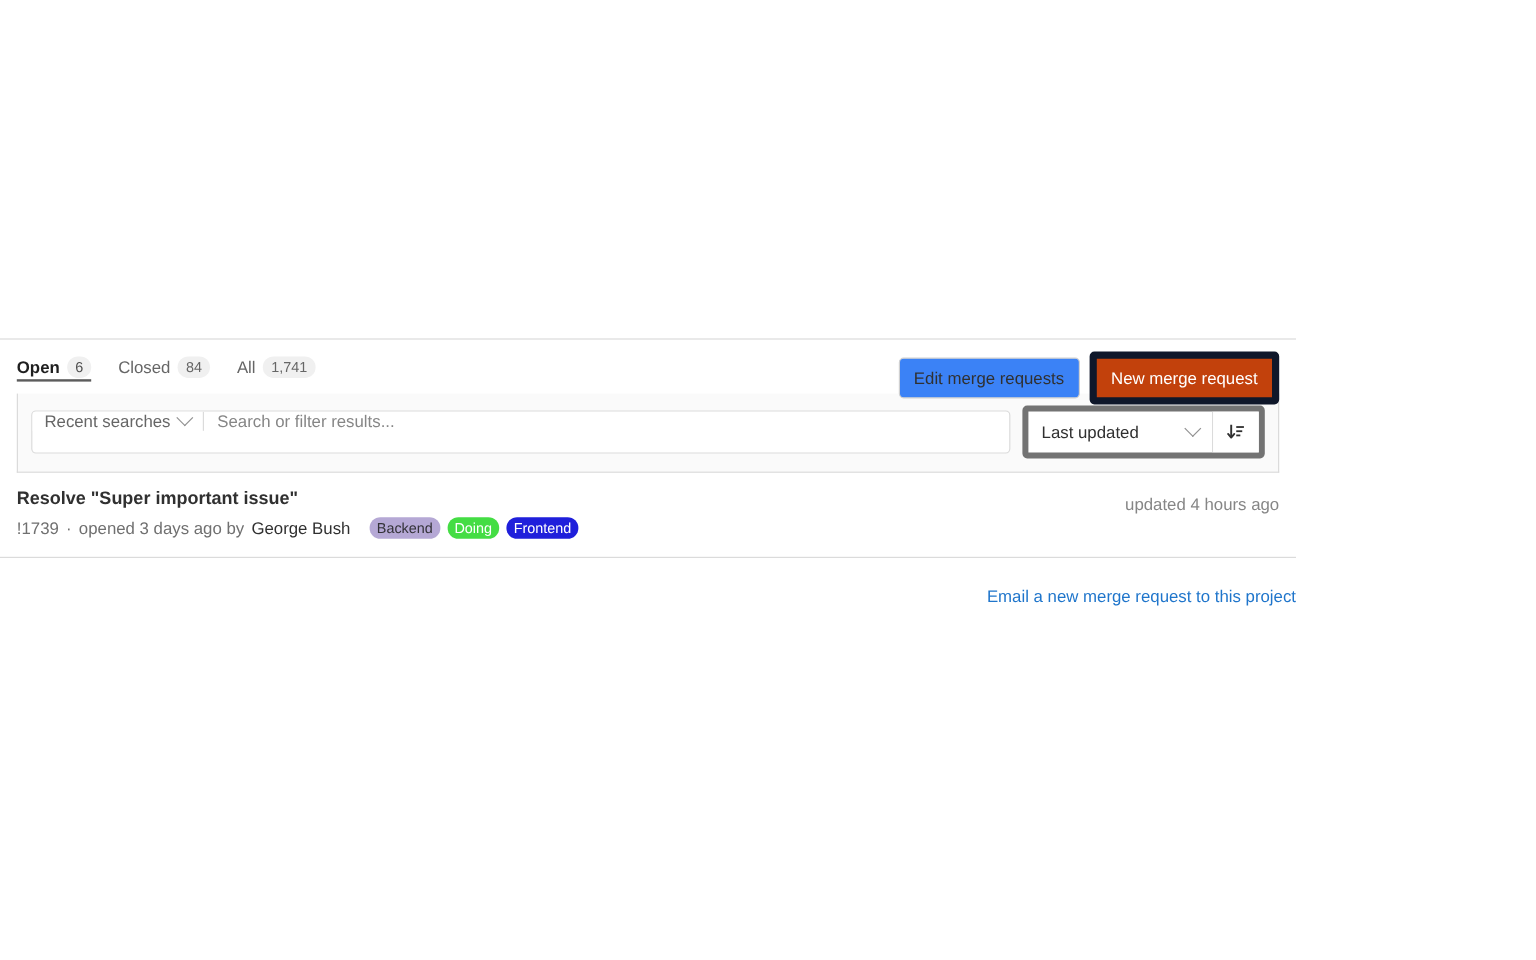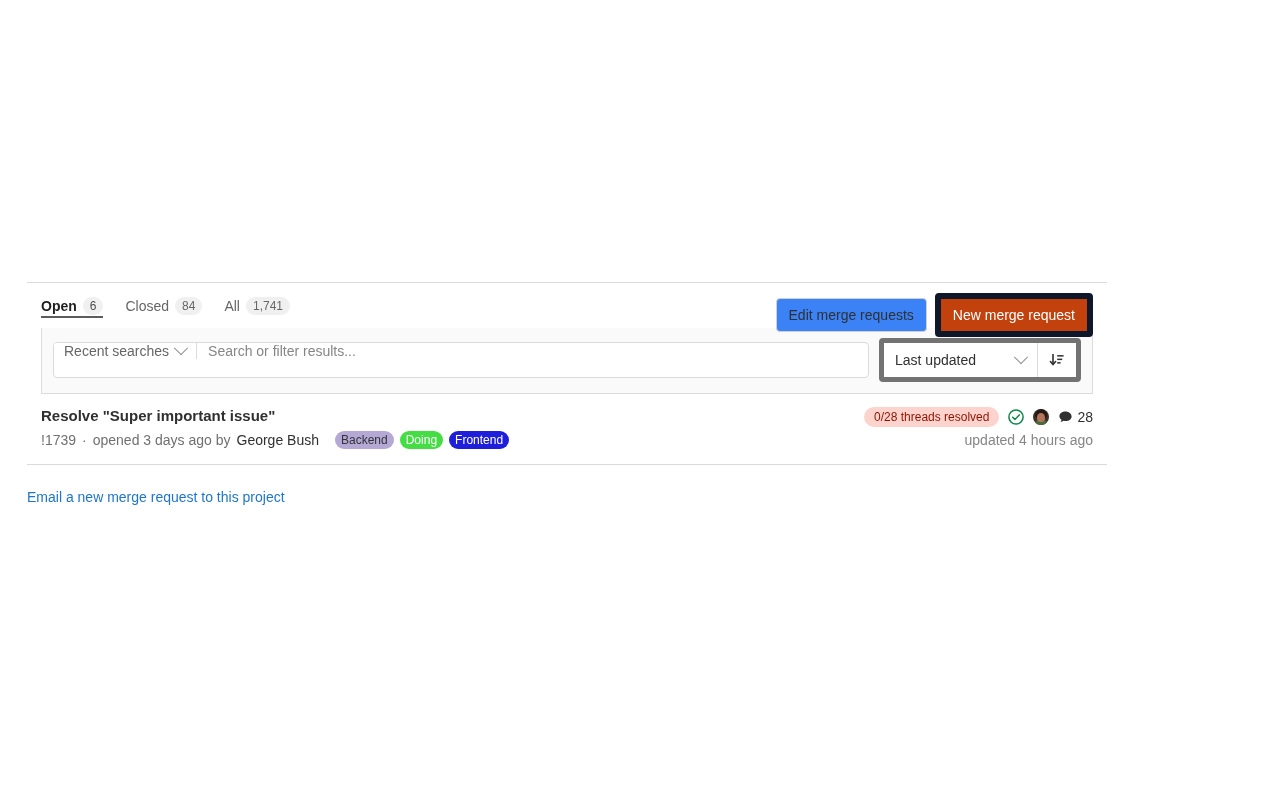--- a/index.html
+++ b/index.html
@@ -14,21 +14,20 @@
     font-size: 14px;
     color: #303030;
     -webkit-font-smoothing: antialiased;
     overflow: hidden;
   }
 
   .page {
     position: relative;
     width: 1080px;
     height: 800px;
-    margin-left: 27px;
   }
 
   
   .top-blank {
     height: 282px;
     background: #ffffff;
   }
 
   
   .tabs-row {
@@ -314,21 +313,21 @@
   }
   .side-bottom {
     margin-top: 5px;
     font-size: 14px;
     color: #868686;
     white-space: nowrap;
   }
 
   
   .email-row {
-    text-align: left;
+    text-align: right;
     padding: 24px 0 0 0;
   }
   .email-link {
     color: #1f75cb;
     font-size: 14px;
     text-decoration: none;
     cursor: pointer;
   }
 </style>
 </head>
@@ -406,45 +405,20 @@
           <span class="meta-text">opened 3 days ago by</span>
           <a class="author meta-text" href="#" style="text-decoration:none;color:#303030;">George Bush</a>
 
           <span class="label-chip" style="background:#b5a8d5;color:#333238;margin-left:10px;">Backend</span>
           <span class="label-chip" style="background:#44dd44;color:#ffffff;">Doing</span>
           <span class="label-chip" style="background:#1f1fdb;color:#ffffff;">Frontend</span>
         </div>
       </div>
 
       <div class="mr-side">
-        <div class="side-top">
-
-          <span class="threads-badge">0/28 threads resolved</span>
-
-          <span class="check-icon">
-            <svg width="16" height="16" viewBox="0 0 16 16">
-              <circle cx="8" cy="8" r="7.1" fill="none" stroke="#108548" stroke-width="1.5"></circle>
-              <path d="M4.7 8.2 L6.9 10.4 L11.3 5.9" fill="none" stroke="#108548" stroke-width="1.5" stroke-linecap="round" stroke-linejoin="round"></path>
-            </svg>
-          </span>
-
-          <span class="avatar">
-            <span class="body"></span>
-            <span class="hair"></span>
-            <span class="face"></span>
-          </span>
-
-          <span class="comments">
-            <svg width="15" height="15" viewBox="0 0 16 16">
-              <path d="M8 1.6c-3.6 0-6.5 2.2-6.5 5 0 1.5.85 2.85 2.2 3.75 -.1.95-.5 1.8-1.1 2.45 1.25-.15 2.4-.6 3.3-1.25.65.2 1.35.3 2.1.3 3.6 0 6.5-2.25 6.5-5.05S11.6 1.6 8 1.6z" fill="#303030"></path>
-            </svg>
-            <span>28</span>
-          </span>
-
-        </div>
 
         <div class="side-bottom">updated 4 hours ago</div>
       </div>
 
     </div>
 
   </div>
 
   <div class="email-row">
     <a class="email-link" href="#">Email a new merge request to this project</a>

